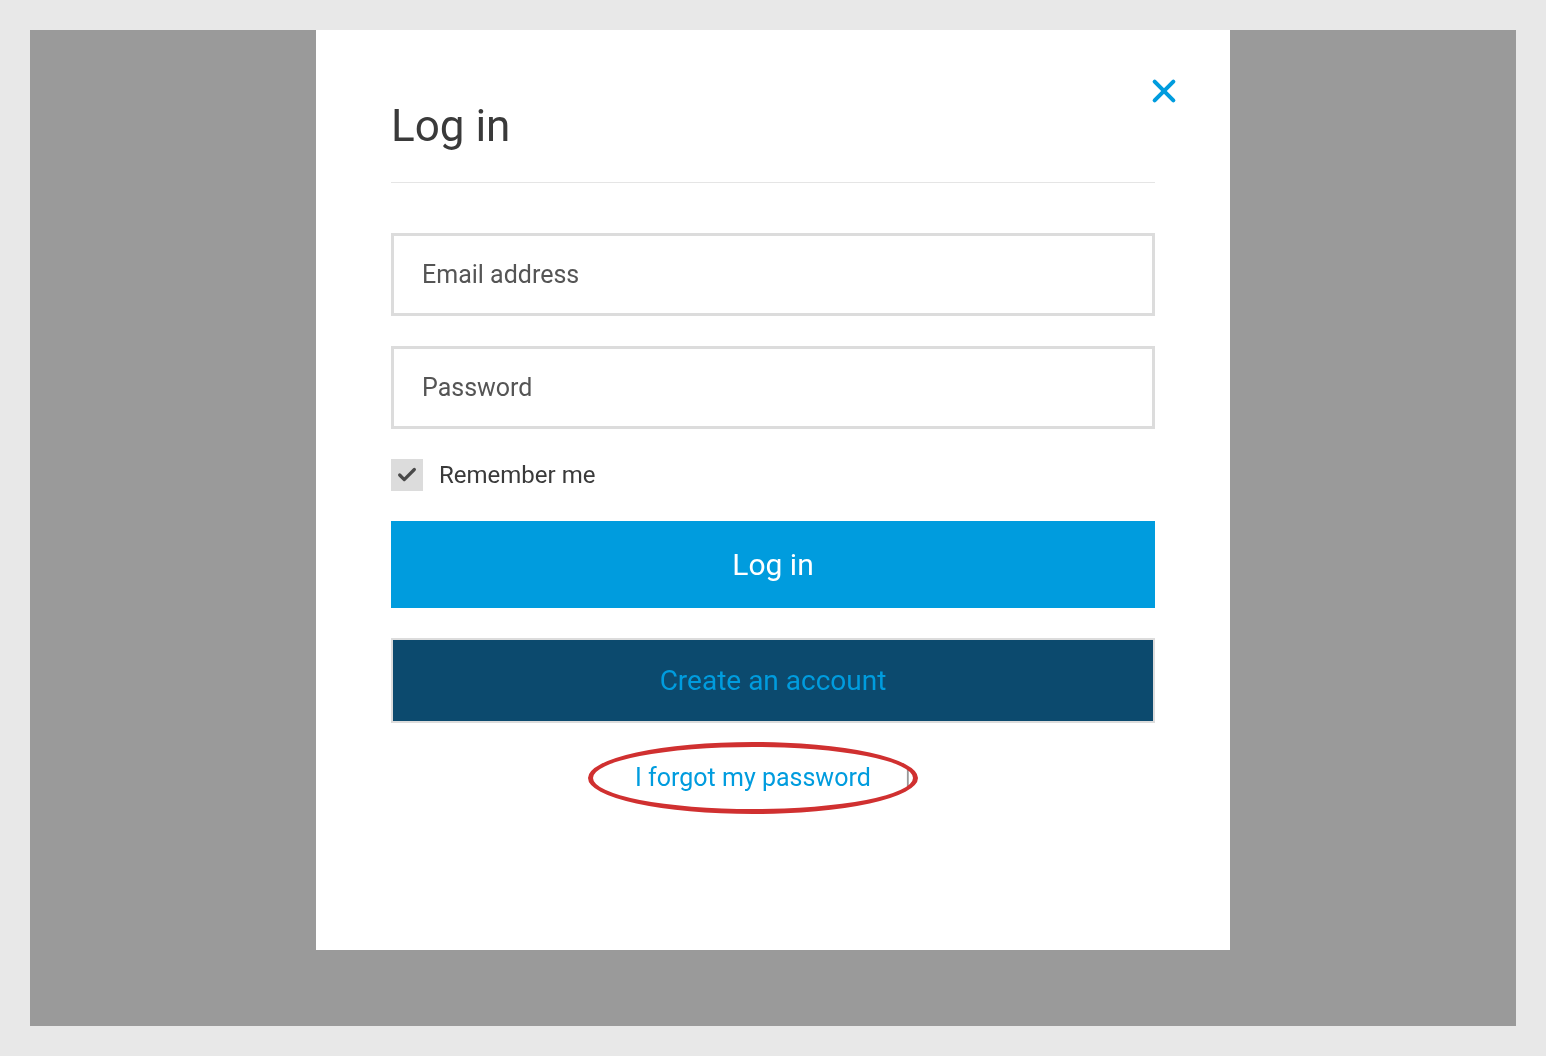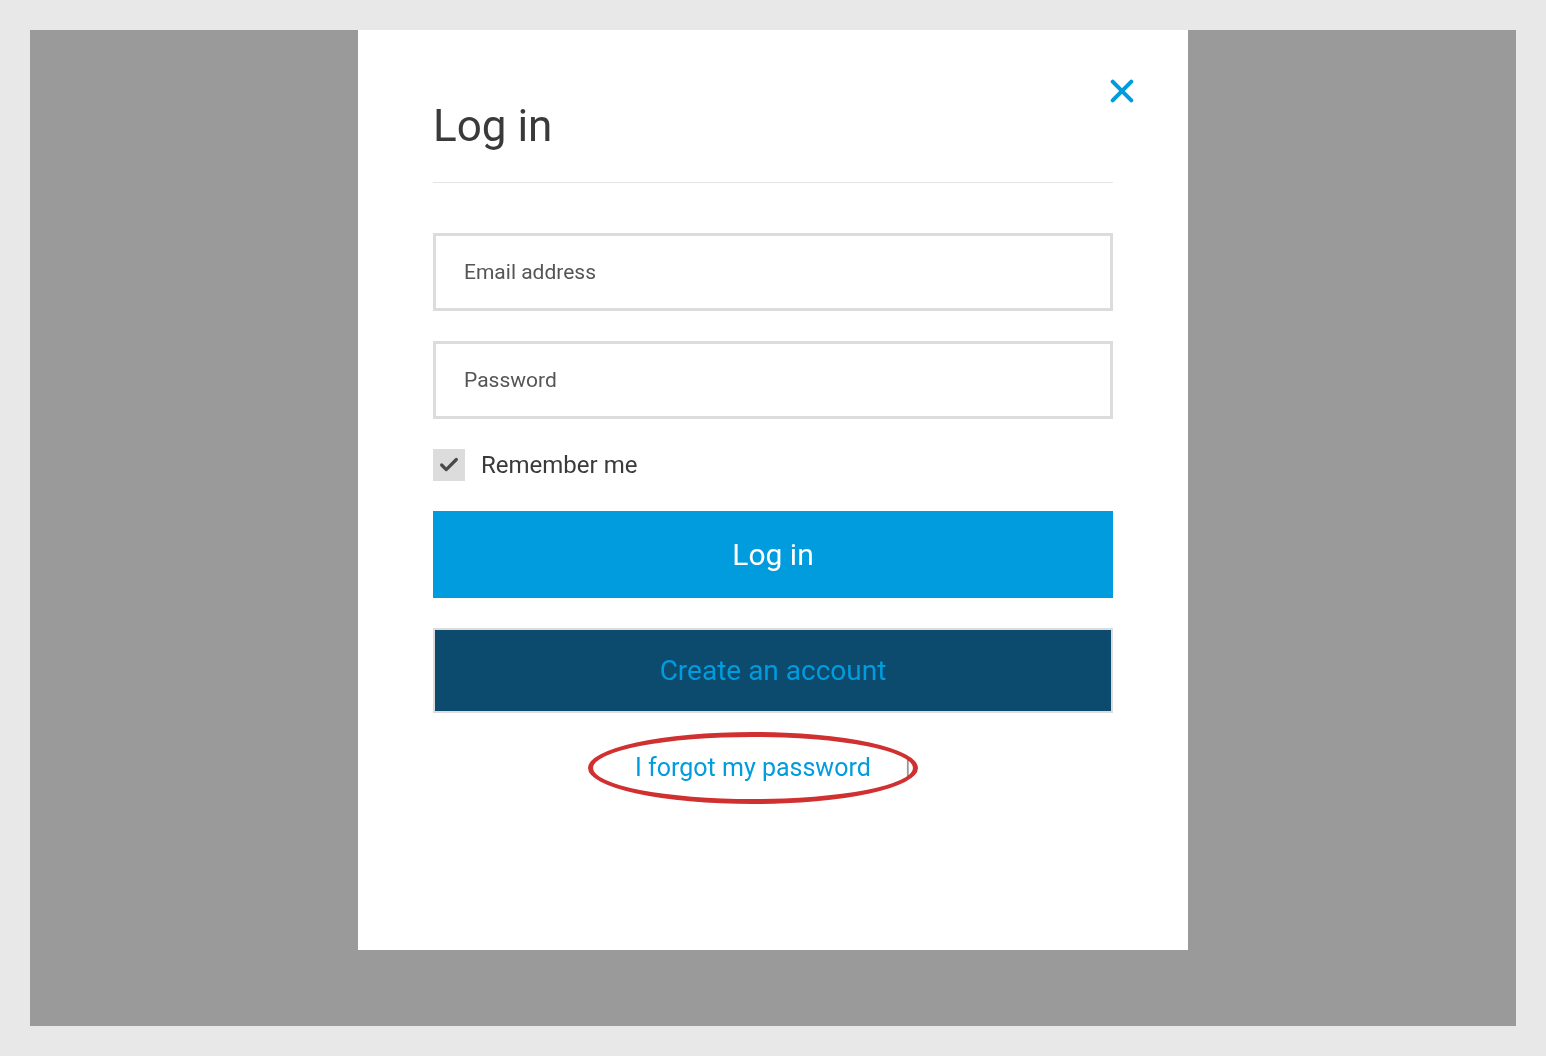--- a/index.html
+++ b/index.html
@@ -21,21 +21,21 @@
       width: 100%;
       height: 100%;
       display: flex;
       justify-content: center;
       align-items: flex-start;
       padding-top: 0;
     }
     
     .login-modal {
       background: #ffffff;
-      width: 830px;
+      width: 914px;
       min-height: 920px;
       position: relative;
       padding: 70px 75px 60px 75px;
     }
     
     .close-button {
       position: absolute;
       top: 45px;
       right: 50px;
       cursor: pointer;
@@ -60,21 +60,21 @@
     
     .divider {
       border: none;
       border-top: 1px solid #e5e5e5;
       margin-bottom: 50px;
     }
     
     .form-input {
       width: 100%;
       padding: 24px 28px;
-      font-size: 21px;
+      font-size: 25px;
       color: #555;
       border: 3px solid #dcdcdc;
       background: #ffffff;
       margin-bottom: 30px;
       font-family: inherit;
     }
     
     .form-input::placeholder {
       color: #555;
     }

